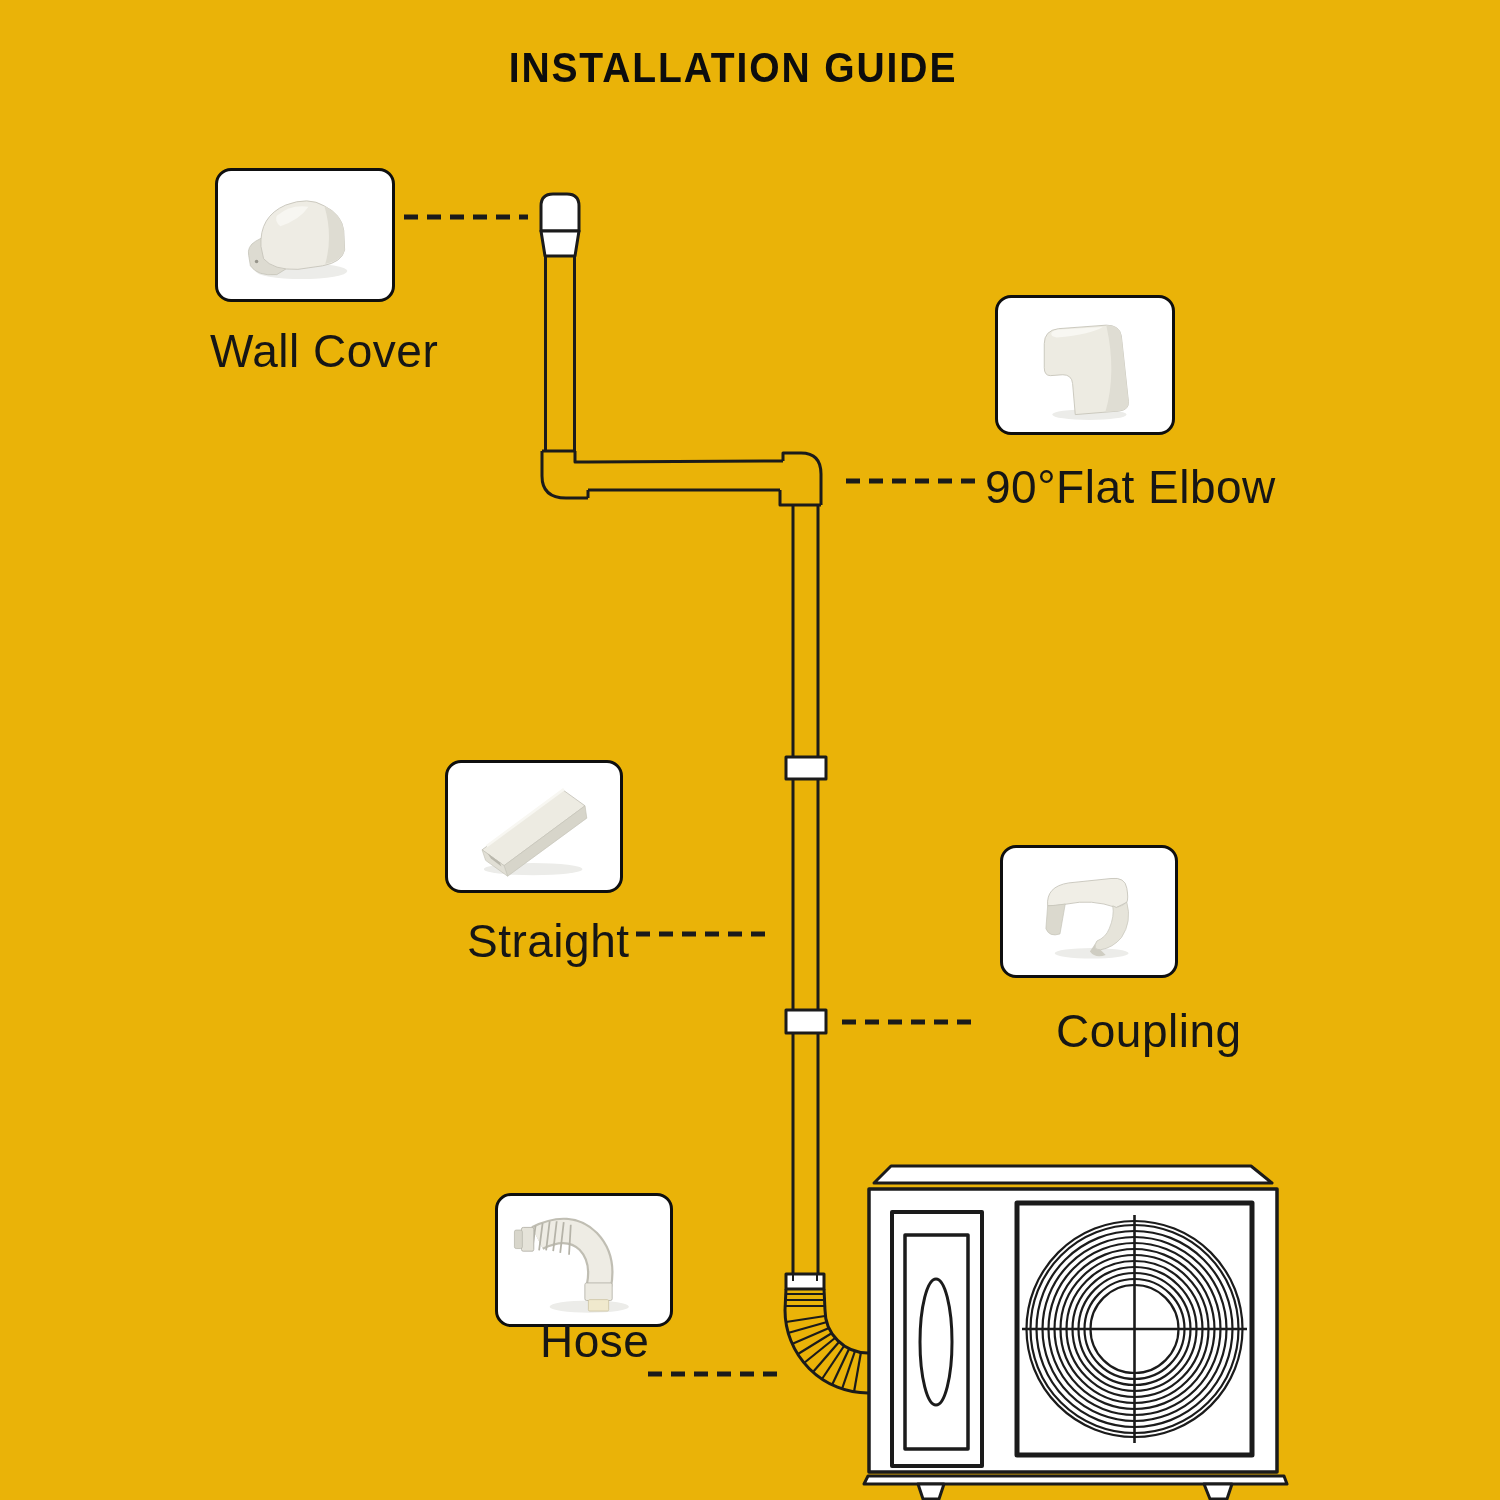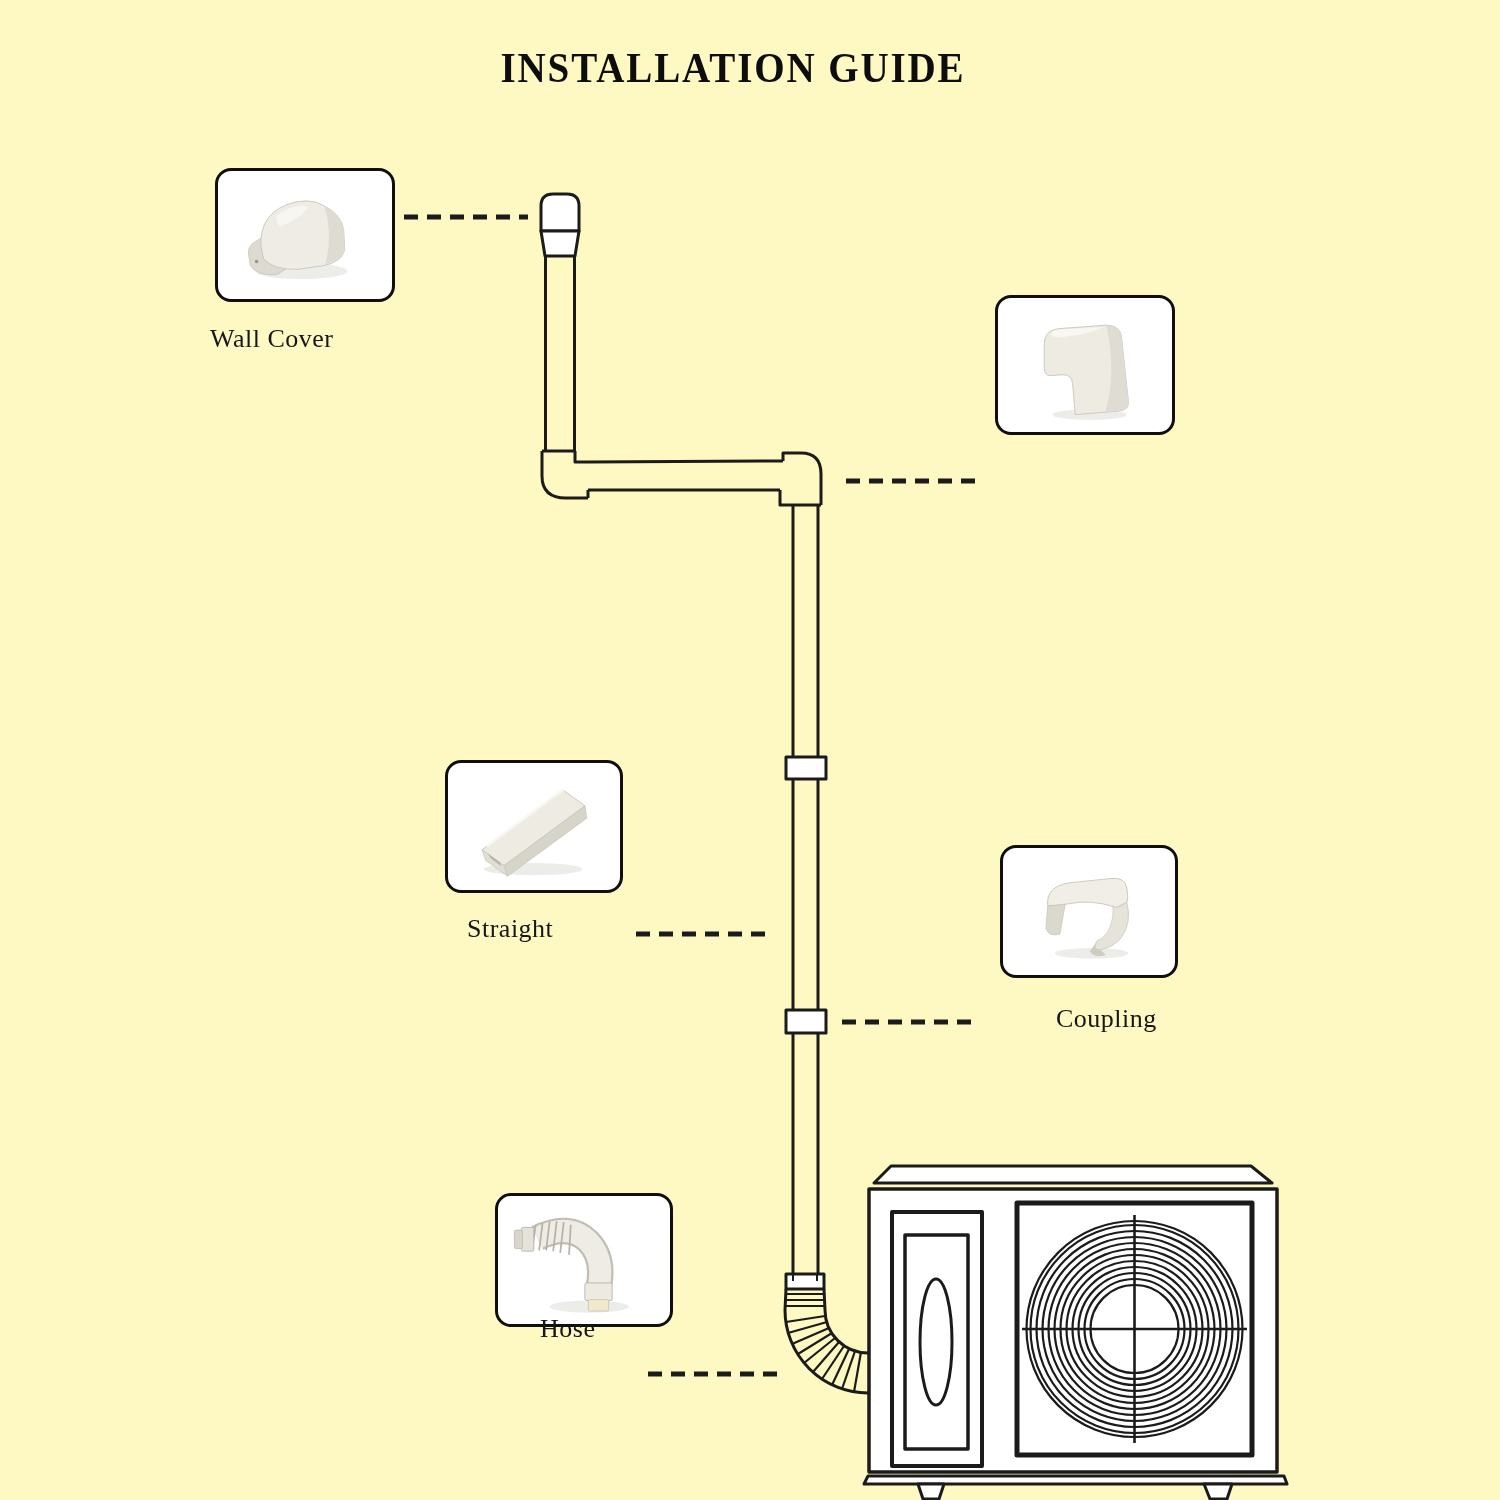--- a/index.html
+++ b/index.html
@@ -1,25 +1,25 @@
 <!DOCTYPE html>
 <html><head>
 <meta charset="utf-8">
 <style>
   html,body{margin:0;padding:0;background:#ffffff;}
   body{width:1500px;height:1500px;font-family:"Liberation Sans",sans-serif;}
-  .canvas{position:relative;width:1500px;height:1500px;background:#fef9c3;overflow:hidden;font-family:Liberation Serif, serif;}
+  .canvas{position:relative;width:1500px;height:1500px;background:#eab308;overflow:hidden;}
   .lineart{position:absolute;left:0;top:0;width:1500px;height:1500px;}
   .title{position:absolute;left:0;top:44px;width:1466px;margin:0;text-align:center;
          font-size:42px;font-weight:bold;letter-spacing:2px;color:#0d0d0d;
          transform:scaleX(0.93);transform-origin:center;}
   .part-box{position:absolute;background:#ffffff;border:3.5px solid #0f0f0f;border-radius:16px;
             box-sizing:border-box;padding:5px;display:flex;align-items:center;justify-content:center;}
   .part-box svg{width:100%;height:100%;display:block;}
-  .part-label{position:absolute;font-size:26px;color:#161616;white-space:nowrap;letter-spacing:.5px;}
+  .part-label{position:absolute;font-size:46px;color:#161616;white-space:nowrap;letter-spacing:.5px;}
   .box-wall{left:215px;top:168px;width:180px;height:134px;}
   .box-elbow{left:995px;top:295px;width:180px;height:140px;}
   .box-straight{left:445px;top:760px;width:178px;height:133px;}
   .box-coupling{left:1000px;top:845px;width:178px;height:133px;}
   .box-hose{left:495px;top:1193px;width:178px;height:134px;}
   .lbl-wall{left:210px;top:324px;}
   .lbl-elbow{left:985px;top:460px;}
   .lbl-straight{left:467px;top:914px;}
   .lbl-coupling{left:1008px;top:1004px;margin-left:48px;}
   .lbl-hose{left:540px;top:1314px;}
@@ -138,20 +138,21 @@
   <div class="part-label lbl-wall">Wall Cover</div>
 
   <div class="part-box box-elbow">
     <svg viewBox="0 0 180 140">
       <ellipse cx="95" cy="126" rx="42" ry="6" fill="#ececE9"></ellipse>
       <path d="M44,46 Q44,31 60,29 L114,25 Q129,25 131,37 L139,111 Q140,121 128,122 L79,126 L76,91 Q75,81 65,81 L51,82 Q44,82 44,73 Z" fill="#edebe2" stroke="#c6c4b9" stroke-width="1"></path>
       <path d="M114,25 Q129,25 131,37 L139,111 Q140,121 128,122 L113,123 Q126,78 114,25 Z" fill="#dfddd3"></path>
       <path d="M52,34 Q54,30 62,30 L110,27 Q98,35 58,39 Q51,38 52,34 Z" fill="#f8f7f2"></path>
     </svg>
   </div>
+  <div class="part-label lbl-elbow">90°Flat Elbow</div>
 
   <div class="part-box box-straight">
     <svg viewBox="0 0 178 133">
       <ellipse cx="88" cy="115" rx="56" ry="7" fill="#ececE9"></ellipse>
       <polygon points="30,93 122,25 147,43 55,111" fill="#edebe2" stroke="#c6c4b9" stroke-width="1"></polygon>
       <polygon points="55,111 147,43 149,57 59,123" fill="#d7d5ca" stroke="#c6c4b9" stroke-width="0.8"></polygon>
       <polygon points="30,93 55,111 59,123 34,105" fill="#e1dfd5" stroke="#c6c4b9" stroke-width="0.8"></polygon>
       <polygon points="36,97 50,107 52,112 40,103" fill="#b9b7ac"></polygon>
       <line x1="35" y1="89" x2="123" y2="24" stroke="#f8f7f2" stroke-width="3"></line>
     </svg>

